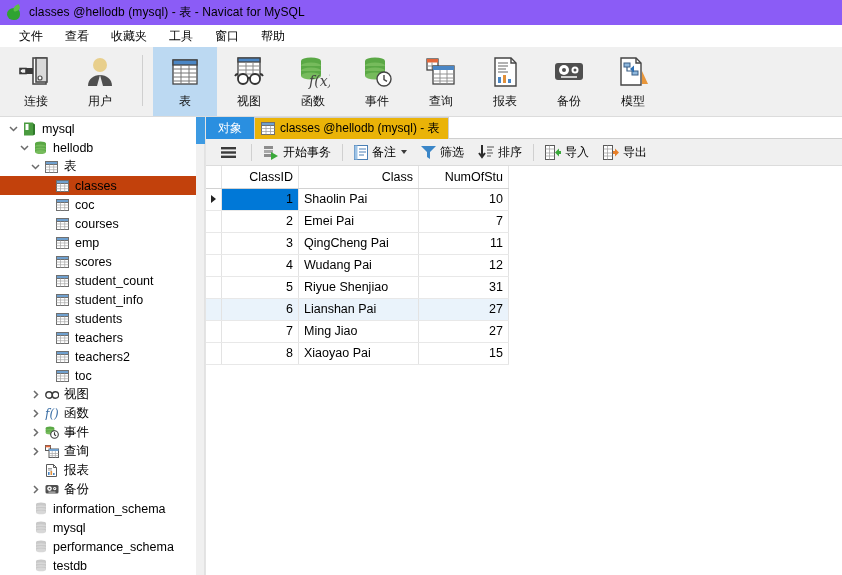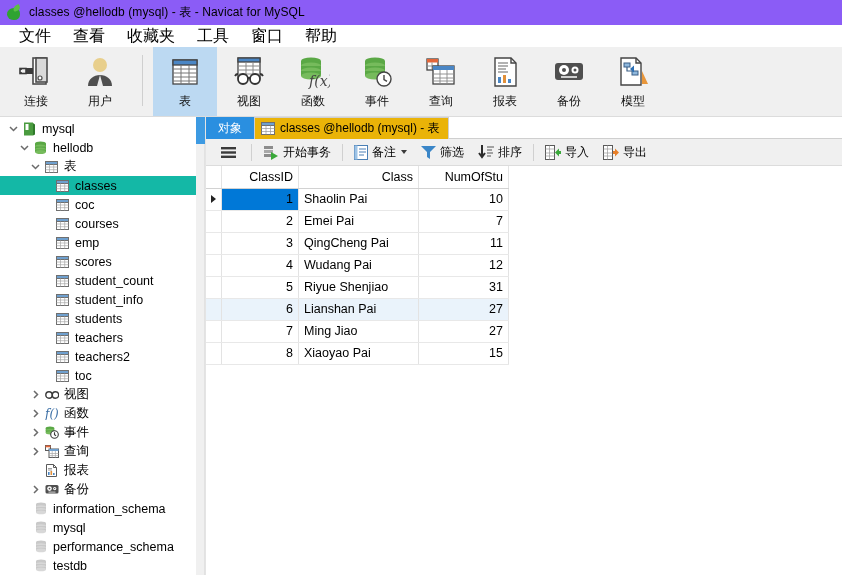--- a/index.html
+++ b/index.html
@@ -28,21 +28,21 @@
     transform: rotate(-18deg);
   }
   .title-text { font-size: 12px; color: #000; white-space: nowrap; letter-spacing: .1px; }
 
   
   .menubar {
     height: 22px; background: #ffffff; display: flex; align-items: center;
     padding-left: 8px;
   }
   .menuitem {
-    font-size: 16px; color: #000; padding: 2px 11px; white-space: nowrap; cursor: default;
+    font-size: 12px; color: #000; padding: 2px 11px; white-space: nowrap; cursor: default;
   }
 
   
   .toolbar {
     height: 70px; background: #f0f0f0;
     border-bottom: 1px solid #dcdcdc;
     display: flex; align-items: stretch; padding-left: 4px;
     position: relative;
   }
   .tb-item {
@@ -68,21 +68,21 @@
     background: #f0f0f0; border-right: 1px solid #e2e2e2;
   }
   .sb-thumb { position: absolute; left: 0; top: 0; width: 9px; height: 27px; background: #3d9ae2; }
   .splitter { position:absolute; left: 205px; top: 0; width: 1px; height: 458px; background:#e4e4e4; }
 
   .tree { padding-top: 2px; font-size: 12.5px; color: #000; }
   .node {
     height: 19px; display: flex; align-items: center; white-space: nowrap;
     cursor: default;
   }
-  .node.selected { background: #14b8a6; }
+  .node.selected { background: #c2410c; }
   .chev {
     width: 16px; flex: 0 0 auto; display: flex; align-items: center; justify-content: center;
     color: #666;
   }
   .chev svg { display:block; }
   .nico { width: 17px; flex: 0 0 auto; display: flex; align-items: center; justify-content: center; }
   .nlbl { padding-left: 4px; }
 
   
   .rightpane { position: absolute; left: 206px; top: 0; width: 636px; height: 458px; background:#fff; }

